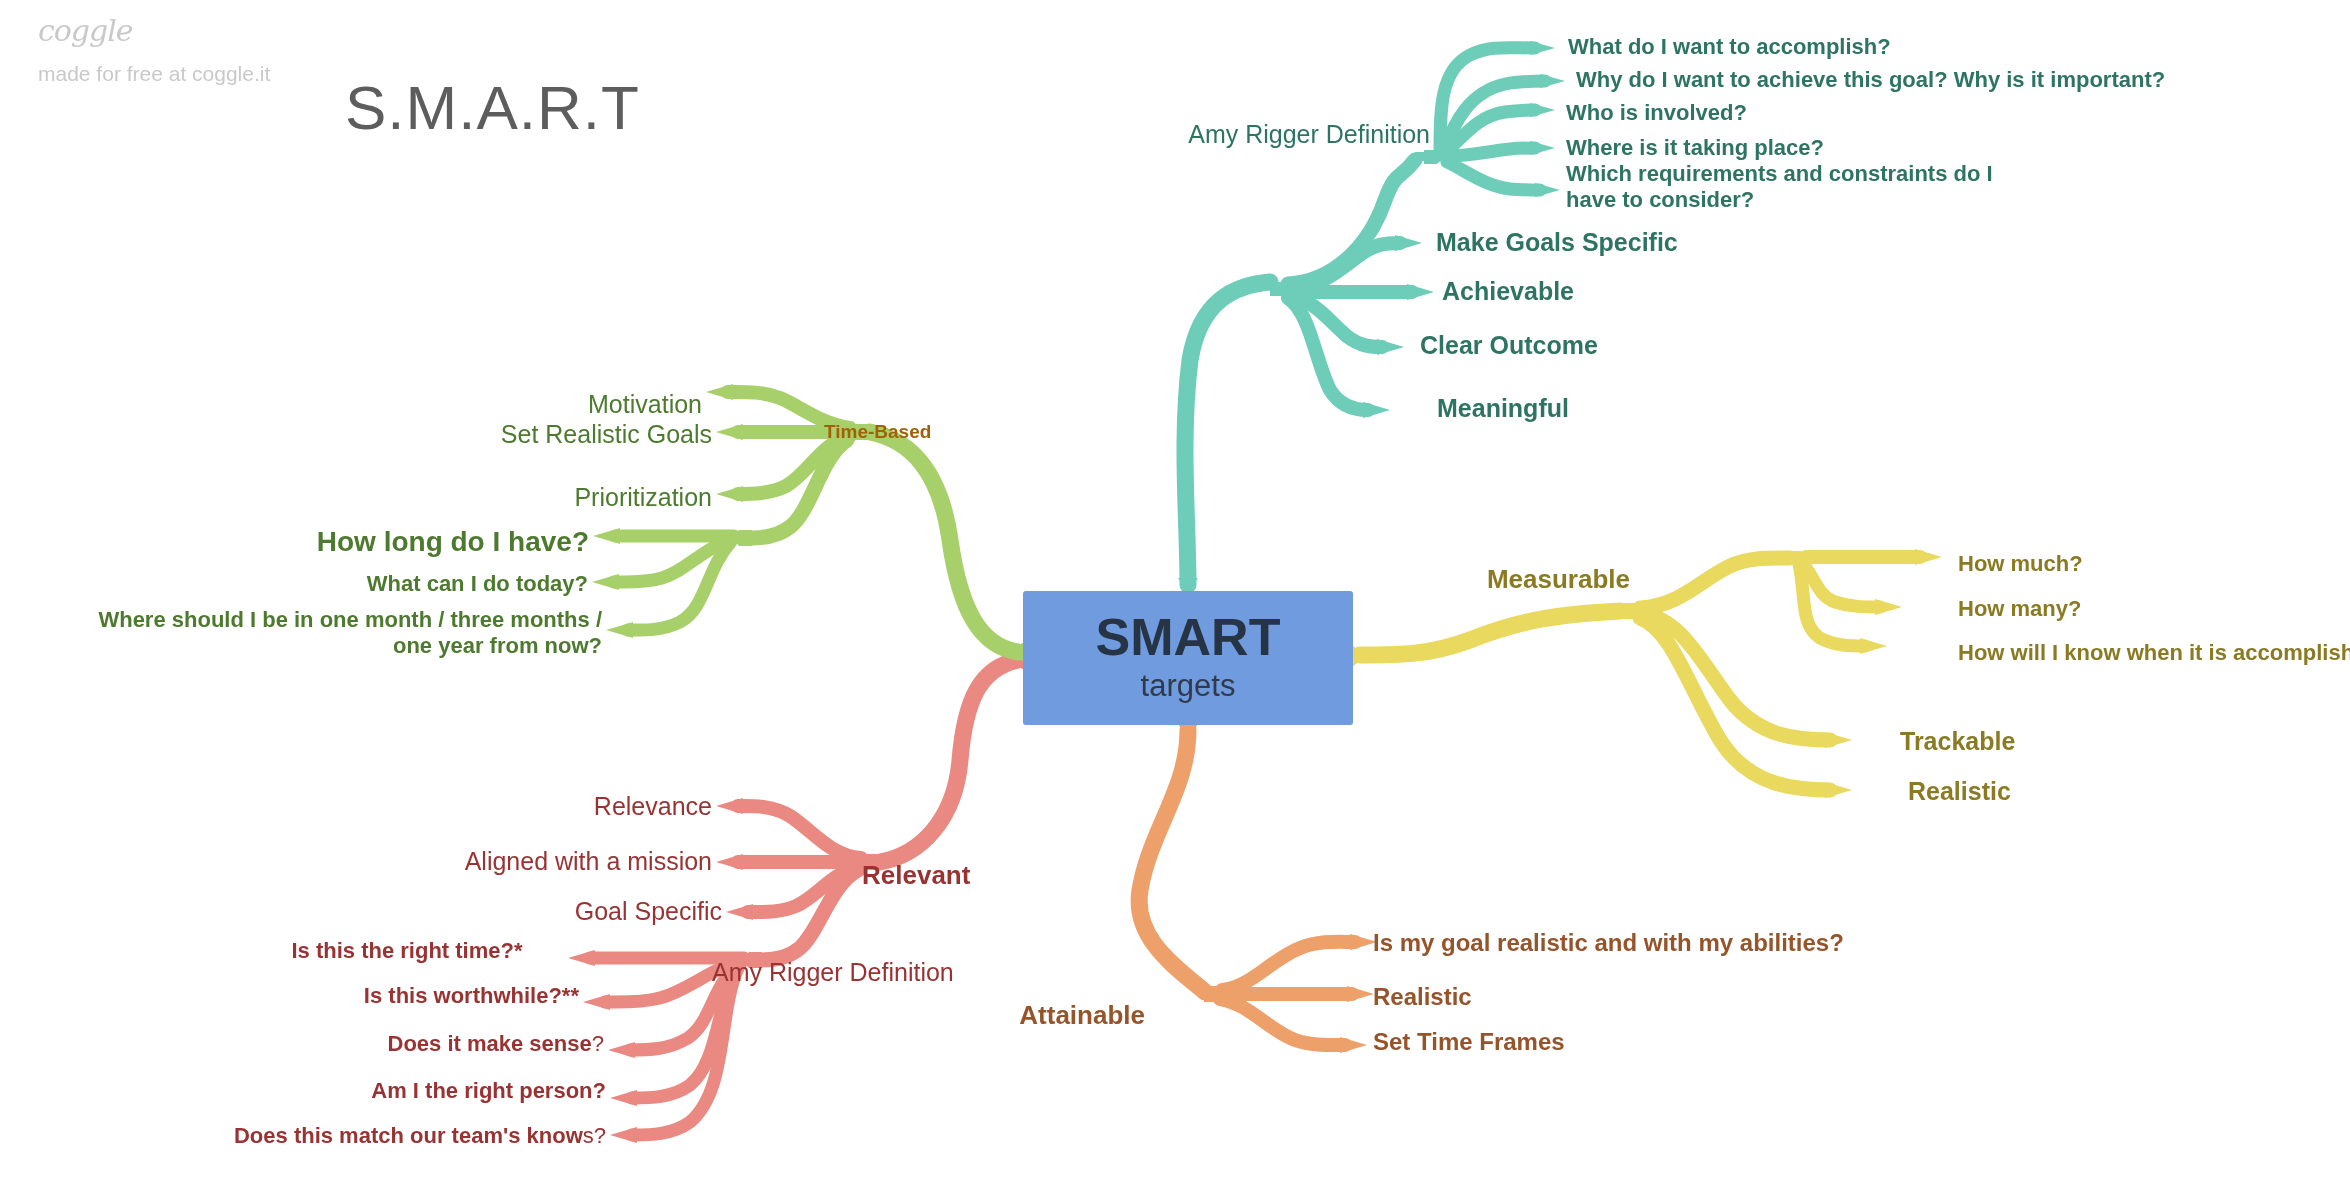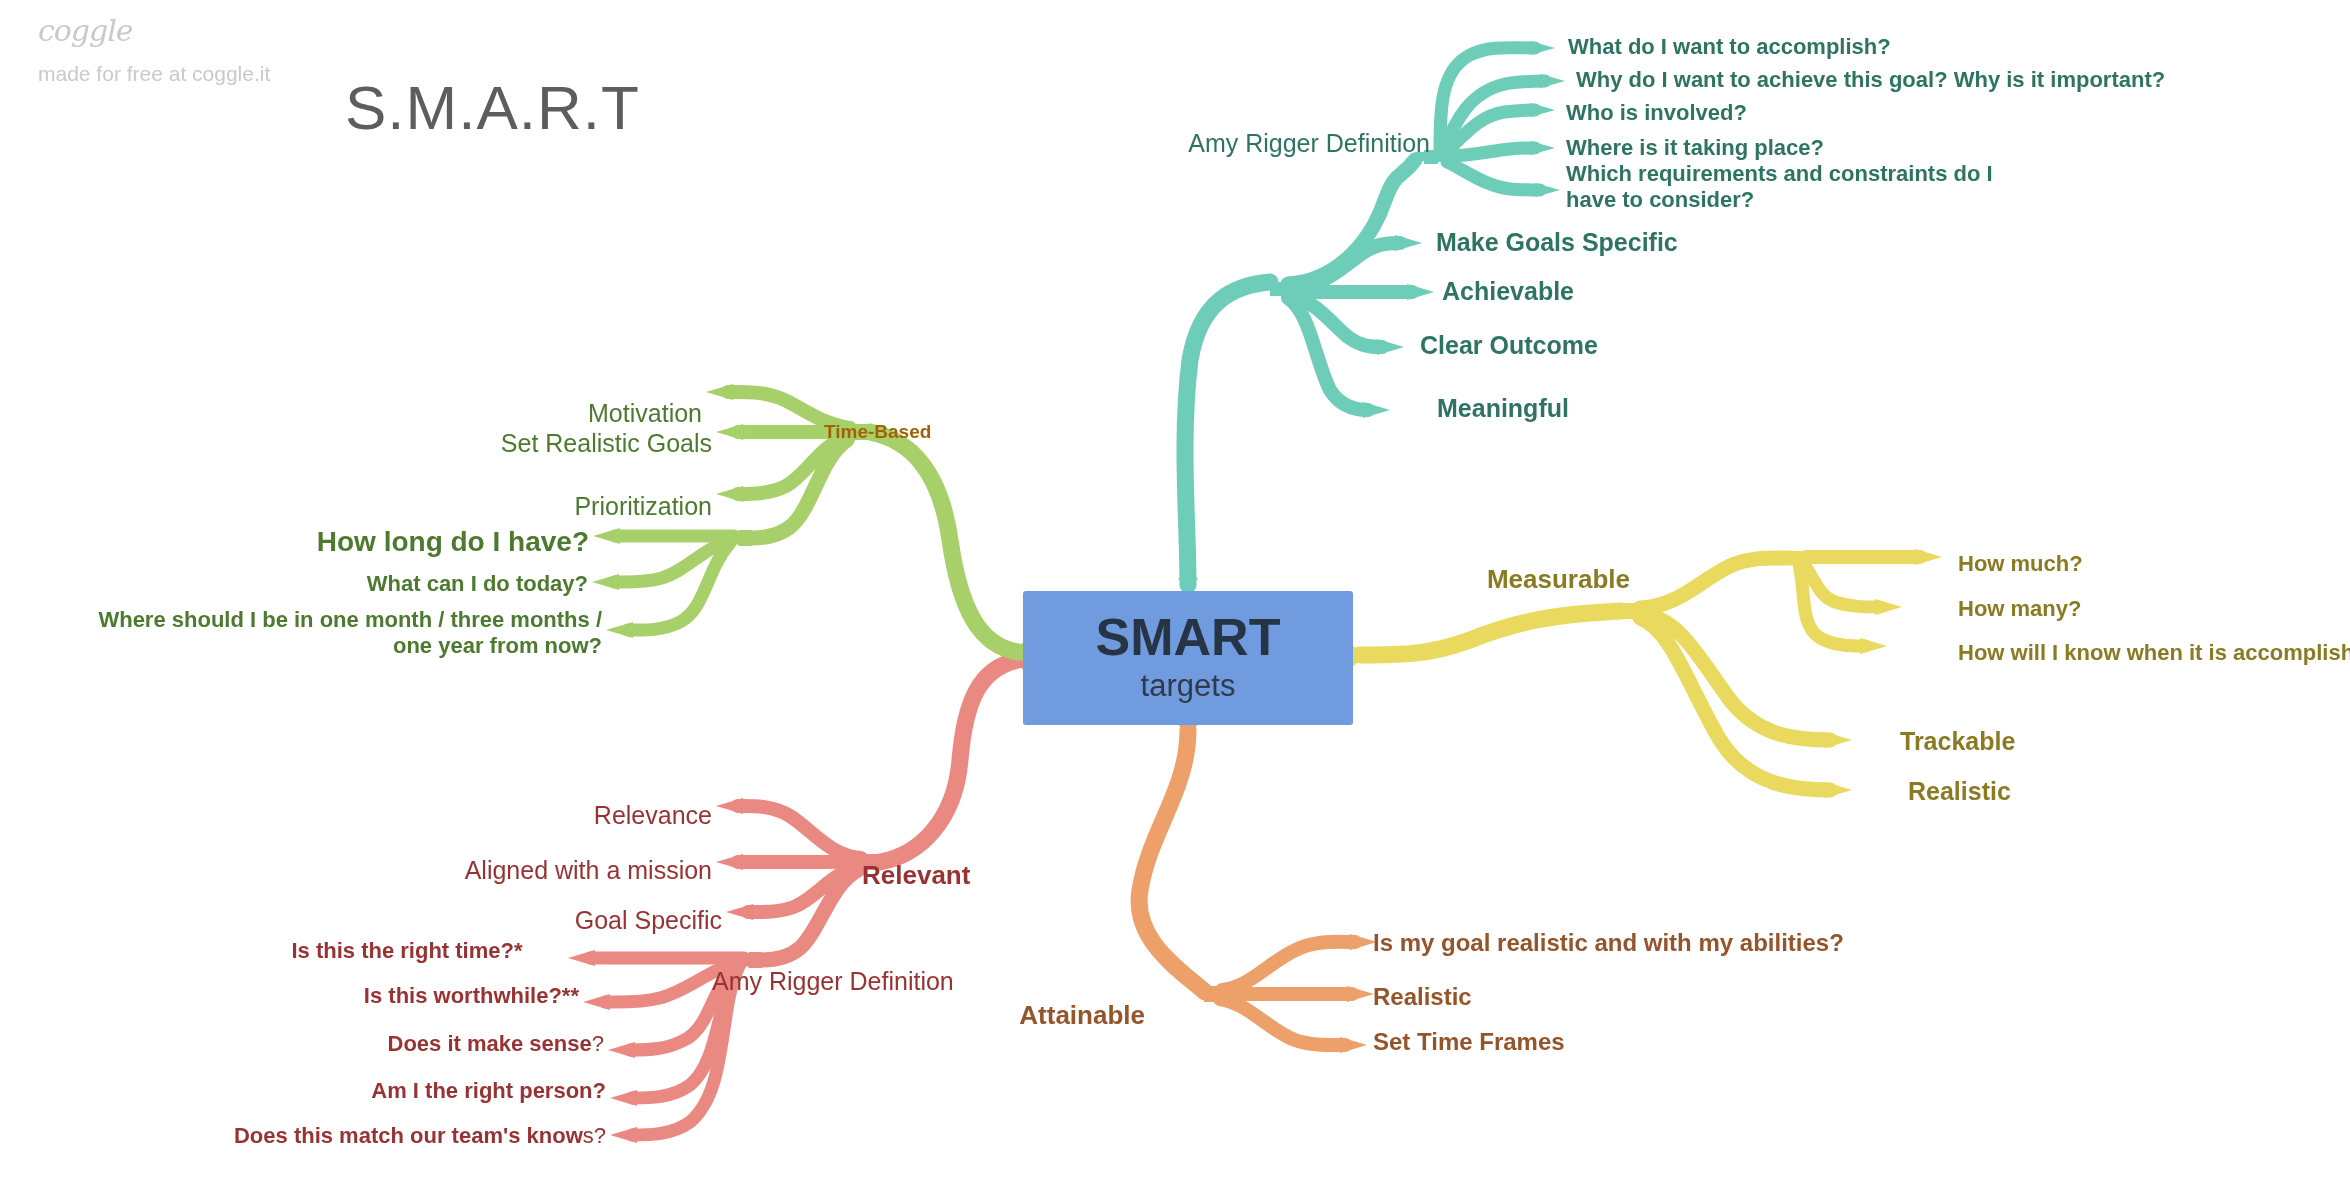--- a/index.html
+++ b/index.html
@@ -2,21 +2,21 @@
 <html><head>
 <meta charset="utf-8">
 <style>
   html,body{margin:0;padding:0;background:#ffffff;}
   body{width:2350px;height:1181px;overflow:hidden;font-family:"Liberation Sans",sans-serif;}
   #stage{position:relative;width:2178px;height:1181px;background:#fff;}
   #wires{position:absolute;left:0;top:0;width:2350px;height:1181px;}
   .lbl{position:absolute;white-space:nowrap;line-height:1.18;}
   .lbl.wrap{white-space:normal;}
   .b{font-weight:bold;}
-  .n{font-weight:normal;font-style:normal;margin-top:9px;}
+  .n{font-weight:normal;font-style:normal;}
   .ra{text-align:right;}
 
   
   #brand-logo{position:absolute;left:38px;top:13px;font-family:"DejaVu Serif",serif;font-style:italic;
      font-size:30px;color:#c9c9c9;letter-spacing:-1px;}
   #brand-sub{position:absolute;left:38px;top:62px;font-size:21px;color:#c9c9c9;}
   #map-title{position:absolute;left:345px;top:72px;font-size:62px;color:#5d5d5d;letter-spacing:1px;}
 
   
   #central-node{position:absolute;left:1023px;top:591px;width:330px;height:134px;

